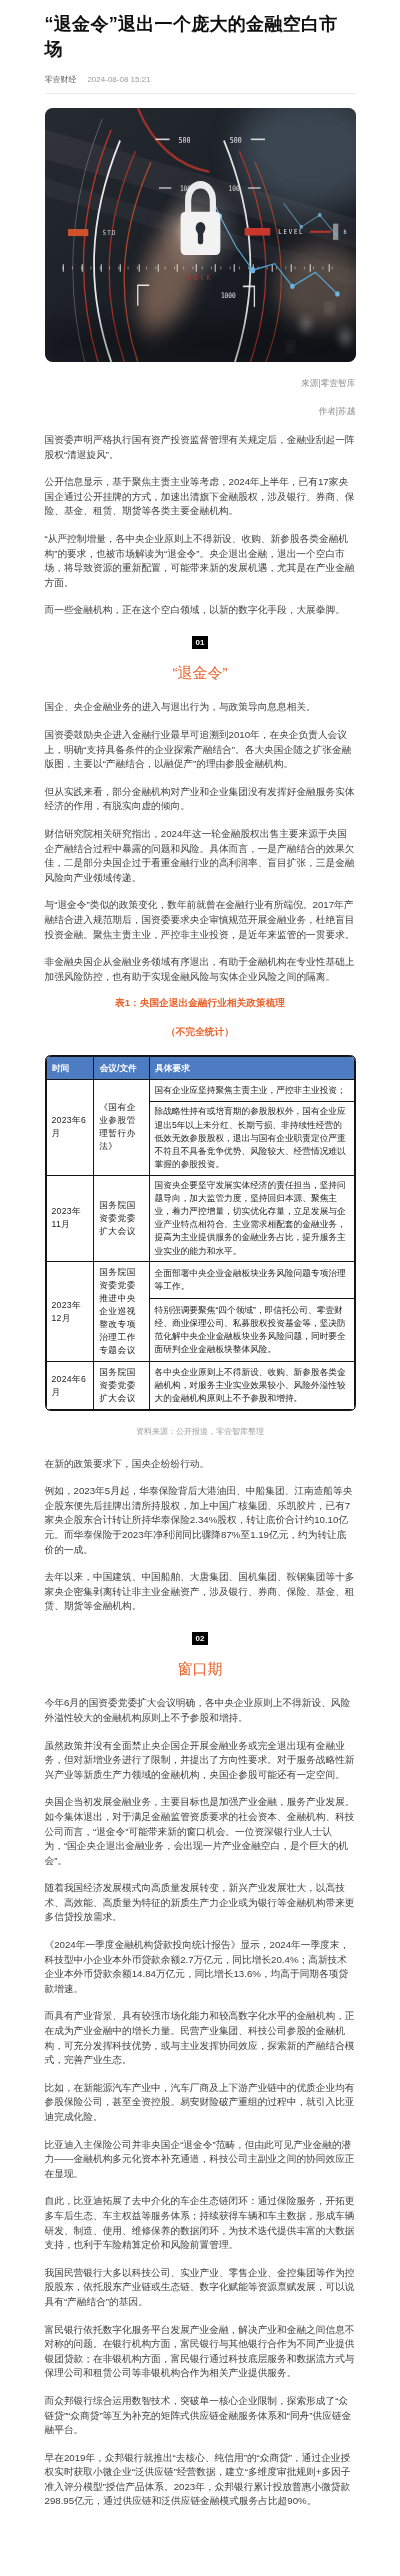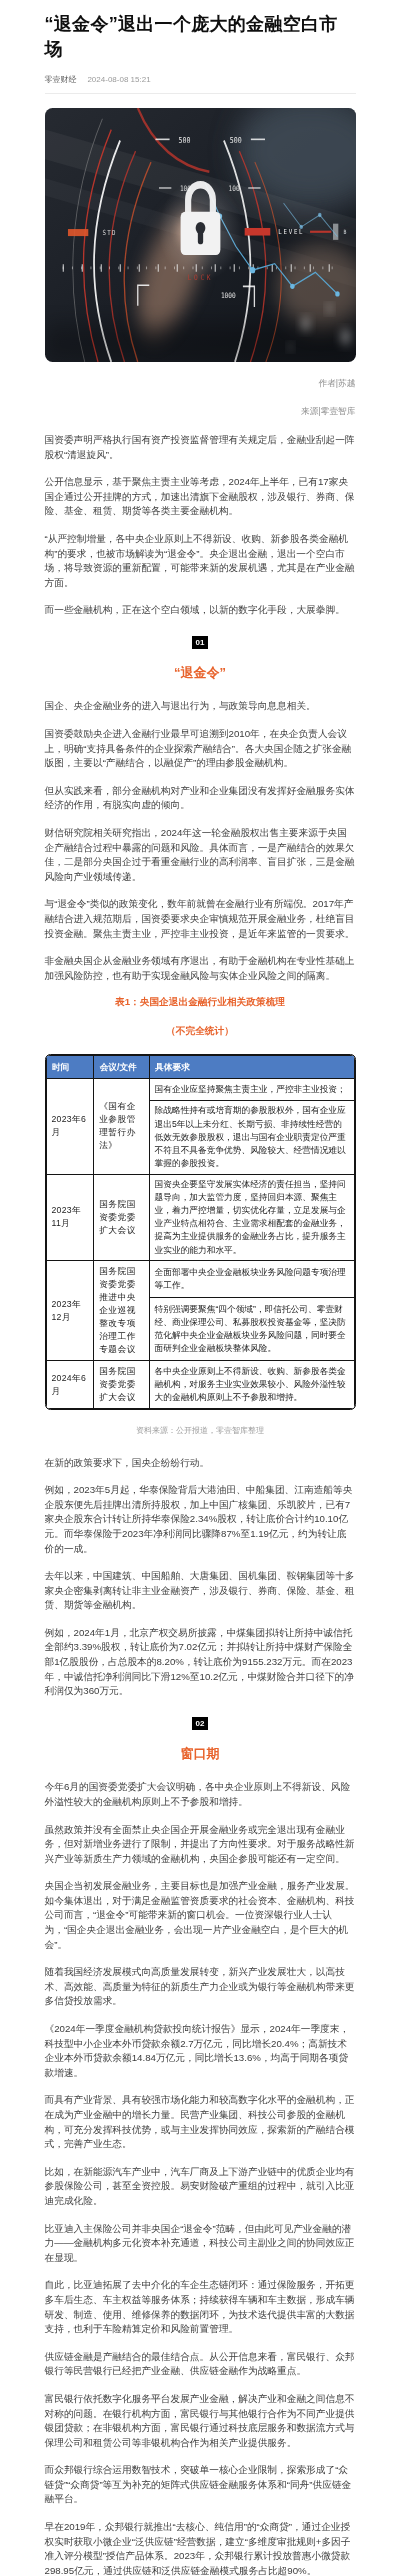--- a/index.html
+++ b/index.html
@@ -13,21 +13,21 @@
 
   .hero{margin:0 0 16px;border-radius:7.6px;overflow:hidden;display:block;line-height:0;cursor:pointer;text-decoration:underline;}
   .hero svg{display:block;width:100%;height:254px;}
 
   .credit{text-align:right;color:#8f8f8f;font-size:8.7px;line-height:1.3;margin:0 0 16px;}
 
   .para{font-size:9.7px;line-height:14.6px;color:#3d3d3d;margin:0 0 13px;text-align:left;word-break:break-all;}
 
   .sec-badge-wrap{text-align:center;margin:18.4px 0 15px;}
   .badge{display:inline-block;background:#000000;color:#fff;font-weight:700;font-size:8px;line-height:1.2;padding:1.6px 3.8px;}
-  .sec-title{text-align:center;color:#e8632c;font-size:13px;font-weight:700;margin:0 0 17.3px;}
+  .sec-title{text-align:center;color:#e8632c;font-size:15px;font-weight:400;margin:0 0 17.3px;}
 
   .tbl-caption{text-align:center;color:#e8632c;font-weight:700;font-size:9.7px;margin:4.3px 0 16px;}
   .tbl-subcaption{text-align:center;color:#e8632c;font-weight:700;font-size:9.7px;margin:0 0 16px;}
 
   .tbl-wrap{border:1.1px solid #141414;border-radius:5.4px;overflow:hidden;margin:0 0 15px;}
   table.policy{width:100%;border-collapse:collapse;font-size:8.7px;color:#1c1c1c;}
   table.policy th,table.policy td{border:1.1px solid #141414;padding:3.8px 4.9px;line-height:1.5;vertical-align:middle;}
   table.policy thead th{background:#4d7cc3;color:#ffffff;text-align:left;font-weight:700;padding:4.3px 5.4px;}
   col.c1{width:15.5%;} col.c2{width:18%;} col.c3{width:66.5%;}
   td.col-time{letter-spacing:0.3px;}
@@ -134,22 +134,22 @@
       <text x="352" y="318" font-size="14" letter-spacing="6" fill="#c23b30" text-anchor="middle" opacity="0.85" font-family="DejaVu Sans Mono, monospace">LOCK</text>
 
       <circle cx="590" cy="400" r="11" fill="#ffffff" opacity="0.5" filter="url(#b10)"></circle>
       <circle cx="644" cy="372" r="7" fill="#ffffff" opacity="0.45" filter="url(#b10)"></circle>
       <circle cx="680" cy="424" r="13" fill="#ffffff" opacity="0.5" filter="url(#b10)"></circle>
       <circle cx="556" cy="442" r="6" fill="#ffffff" opacity="0.4" filter="url(#b10)"></circle>
       <rect x="0" y="400" width="704" height="70" fill="#000000" opacity="0.25" filter="url(#b20)"></rect>
     </svg>
   </figure>
 
+  <p class="credit">来源|零壹智库</p>
   <p class="credit">作者|苏越</p>
-  <p class="credit">来源|零壹智库</p>
 
   <div class="plist">
       <p class="para">国资委声明严格执行国有资产投资监督管理有关规定后，金融业刮起一阵股权“清退旋风”。</p>
       <p class="para">公开信息显示，基于聚焦主责主业等考虑，2024年上半年，已有17家央国企通过公开挂牌的方式，加速出清旗下金融股权，涉及银行、券商、保险、基金、租赁、期货等各类主要金融机构。</p>
       <p class="para">“从严控制增量，各中央企业原则上不得新设、收购、新参股各类金融机构”的要求，也被市场解读为“退金令”。央企退出金融，退出一个空白市场，将导致资源的重新配置，可能带来新的发展机遇，尤其是在产业金融方面。</p>
       <p class="para">而一些金融机构，正在这个空白领域，以新的数字化手段，大展拳脚。</p>
     </div>
 
   <div class="sec-badge-wrap">
     <span class="badge">01</span>
@@ -212,38 +212,37 @@
         </tbody>
     </table>
   </div>
 
   <p class="tbl-source">资料来源：公开报道，零壹智库整理</p>
 
   <div class="plist">
       <p class="para">在新的政策要求下，国央企纷纷行动。</p>
       <p class="para">例如，2023年5月起，华泰保险背后大港油田、中船集团、江南造船等央企股东便先后挂牌出清所持股权，加上中国广核集团、乐凯胶片，已有7家央企股东合计转让所持华泰保险2.34%股权，转让底价合计约10.10亿元。而华泰保险于2023年净利润同比骤降87%至1.19亿元，约为转让底价的一成。</p>
       <p class="para">去年以来，中国建筑、中国船舶、大唐集团、国机集团、鞍钢集团等十多家央企密集剥离转让非主业金融资产，涉及银行、券商、保险、基金、租赁、期货等金融机构。</p>
-      <p class="para">例如，2024年1月，北京产权交易所披露，中煤集团拟转让所持中诚信托全部约3.39%股权，转让底价为7.02亿元；并拟转让所持中煤财产保险全部1亿股股份，占总股本的8.20%，转让底价为9155.232万元。而在2023年，中诚信托净利润同比下滑12%至10.2亿元，中煤财险合并口径下的净利润仅为360万元。</p>
     </div>
 
   <div class="sec-badge-wrap">
     <span class="badge">02</span>
   </div>
   <h2 class="sec-title">窗口期</h2>
 
   <div class="plist">
       <p class="para">今年6月的国资委党委扩大会议明确，各中央企业原则上不得新设、风险外溢性较大的金融机构原则上不予参股和增持。</p>
       <p class="para">虽然政策并没有全面禁止央企国企开展金融业务或完全退出现有金融业务，但对新增业务进行了限制，并提出了方向性要求。对于服务战略性新兴产业等新质生产力领域的金融机构，央国企参股可能还有一定空间。</p>
       <p class="para">央国企当初发展金融业务，主要目标也是加强产业金融，服务产业发展。如今集体退出，对于满足金融监管资质要求的社会资本、金融机构、科技公司而言，“退金令”可能带来新的窗口机会。一位资深银行业人士认为，“国企央企退出金融业务，会出现一片产业金融空白，是个巨大的机会”。</p>
       <p class="para">随着我国经济发展模式向高质量发展转变，新兴产业发展壮大，以高技术、高效能、高质量为特征的新质生产力企业或为银行等金融机构带来更多信贷投放需求。</p>
       <p class="para">《2024年一季度金融机构贷款投向统计报告》显示，2024年一季度末，科技型中小企业本外币贷款余额2.7万亿元，同比增长20.4%；高新技术企业本外币贷款余额14.84万亿元，同比增长13.6%，均高于同期各项贷款增速。</p>
       <p class="para">而具有产业背景、具有较强市场化能力和较高数字化水平的金融机构，正在成为产业金融中的增长力量。民营产业集团、科技公司参股的金融机构，可充分发挥科技优势，或与主业发挥协同效应，探索新的产融结合模式，完善产业生态。</p>
       <p class="para">比如，在新能源汽车产业中，汽车厂商及上下游产业链中的优质企业均有参股保险公司，甚至全资控股。易安财险破产重组的过程中，就引入比亚迪完成化险。</p>
       <p class="para">比亚迪入主保险公司并非央国企“退金令”范畴，但由此可见产业金融的潜力——金融机构多元化资本补充通道，科技公司主副业之间的协同效应正在显现。</p>
       <p class="para">自此，比亚迪拓展了去中介化的车企生态链闭环：通过保险服务，开拓更多车后生态、车主权益等服务体系；持续获得车辆和车主数据，形成车辆研发、制造、使用、维修保养的数据闭环，为技术迭代提供丰富的大数据支持，也利于车险精算定价和风险前置管理。</p>
-      <p class="para">供应链金融是产融结合的最佳结合点。从公开信息来看，富民银行、众邦银行等民营银行已经把产业金融、供应链金融作为战略重点。</p>
+      <p class="para">我国民营银行大多以科技公司、实业产业、零售企业、金控集团等作为控股股东，依托股东产业链或生态链、数字化赋能等资源禀赋发展，可以说具有“产融结合”的基因。</p>
       <p class="para">富民银行依托数字化服务平台发展产业金融，解决产业和金融之间信息不对称的问题。在银行机构方面，富民银行与其他银行合作为不同产业提供银团贷款；在非银机构方面，富民银行通过科技底层服务和数据流方式与保理公司和租赁公司等非银机构合作为相关产业提供服务。</p>
       <p class="para">而众邦银行综合运用数智技术，突破单一核心企业限制，探索形成了“众链贷”“众商贷”等互为补充的矩阵式供应链金融服务体系和“同舟”供应链金融平台。</p>
       <p class="para">早在2019年，众邦银行就推出“去核心、纯信用”的“众商贷”，通过企业授权实时获取小微企业“泛供应链”经营数据，建立“多维度审批规则+多因子准入评分模型”授信产品体系。2023年，众邦银行累计投放普惠小微贷款298.95亿元，通过供应链和泛供应链金融模式服务占比超90%。</p>
     </div>
 
 </div>
 
 
 </body></html>

